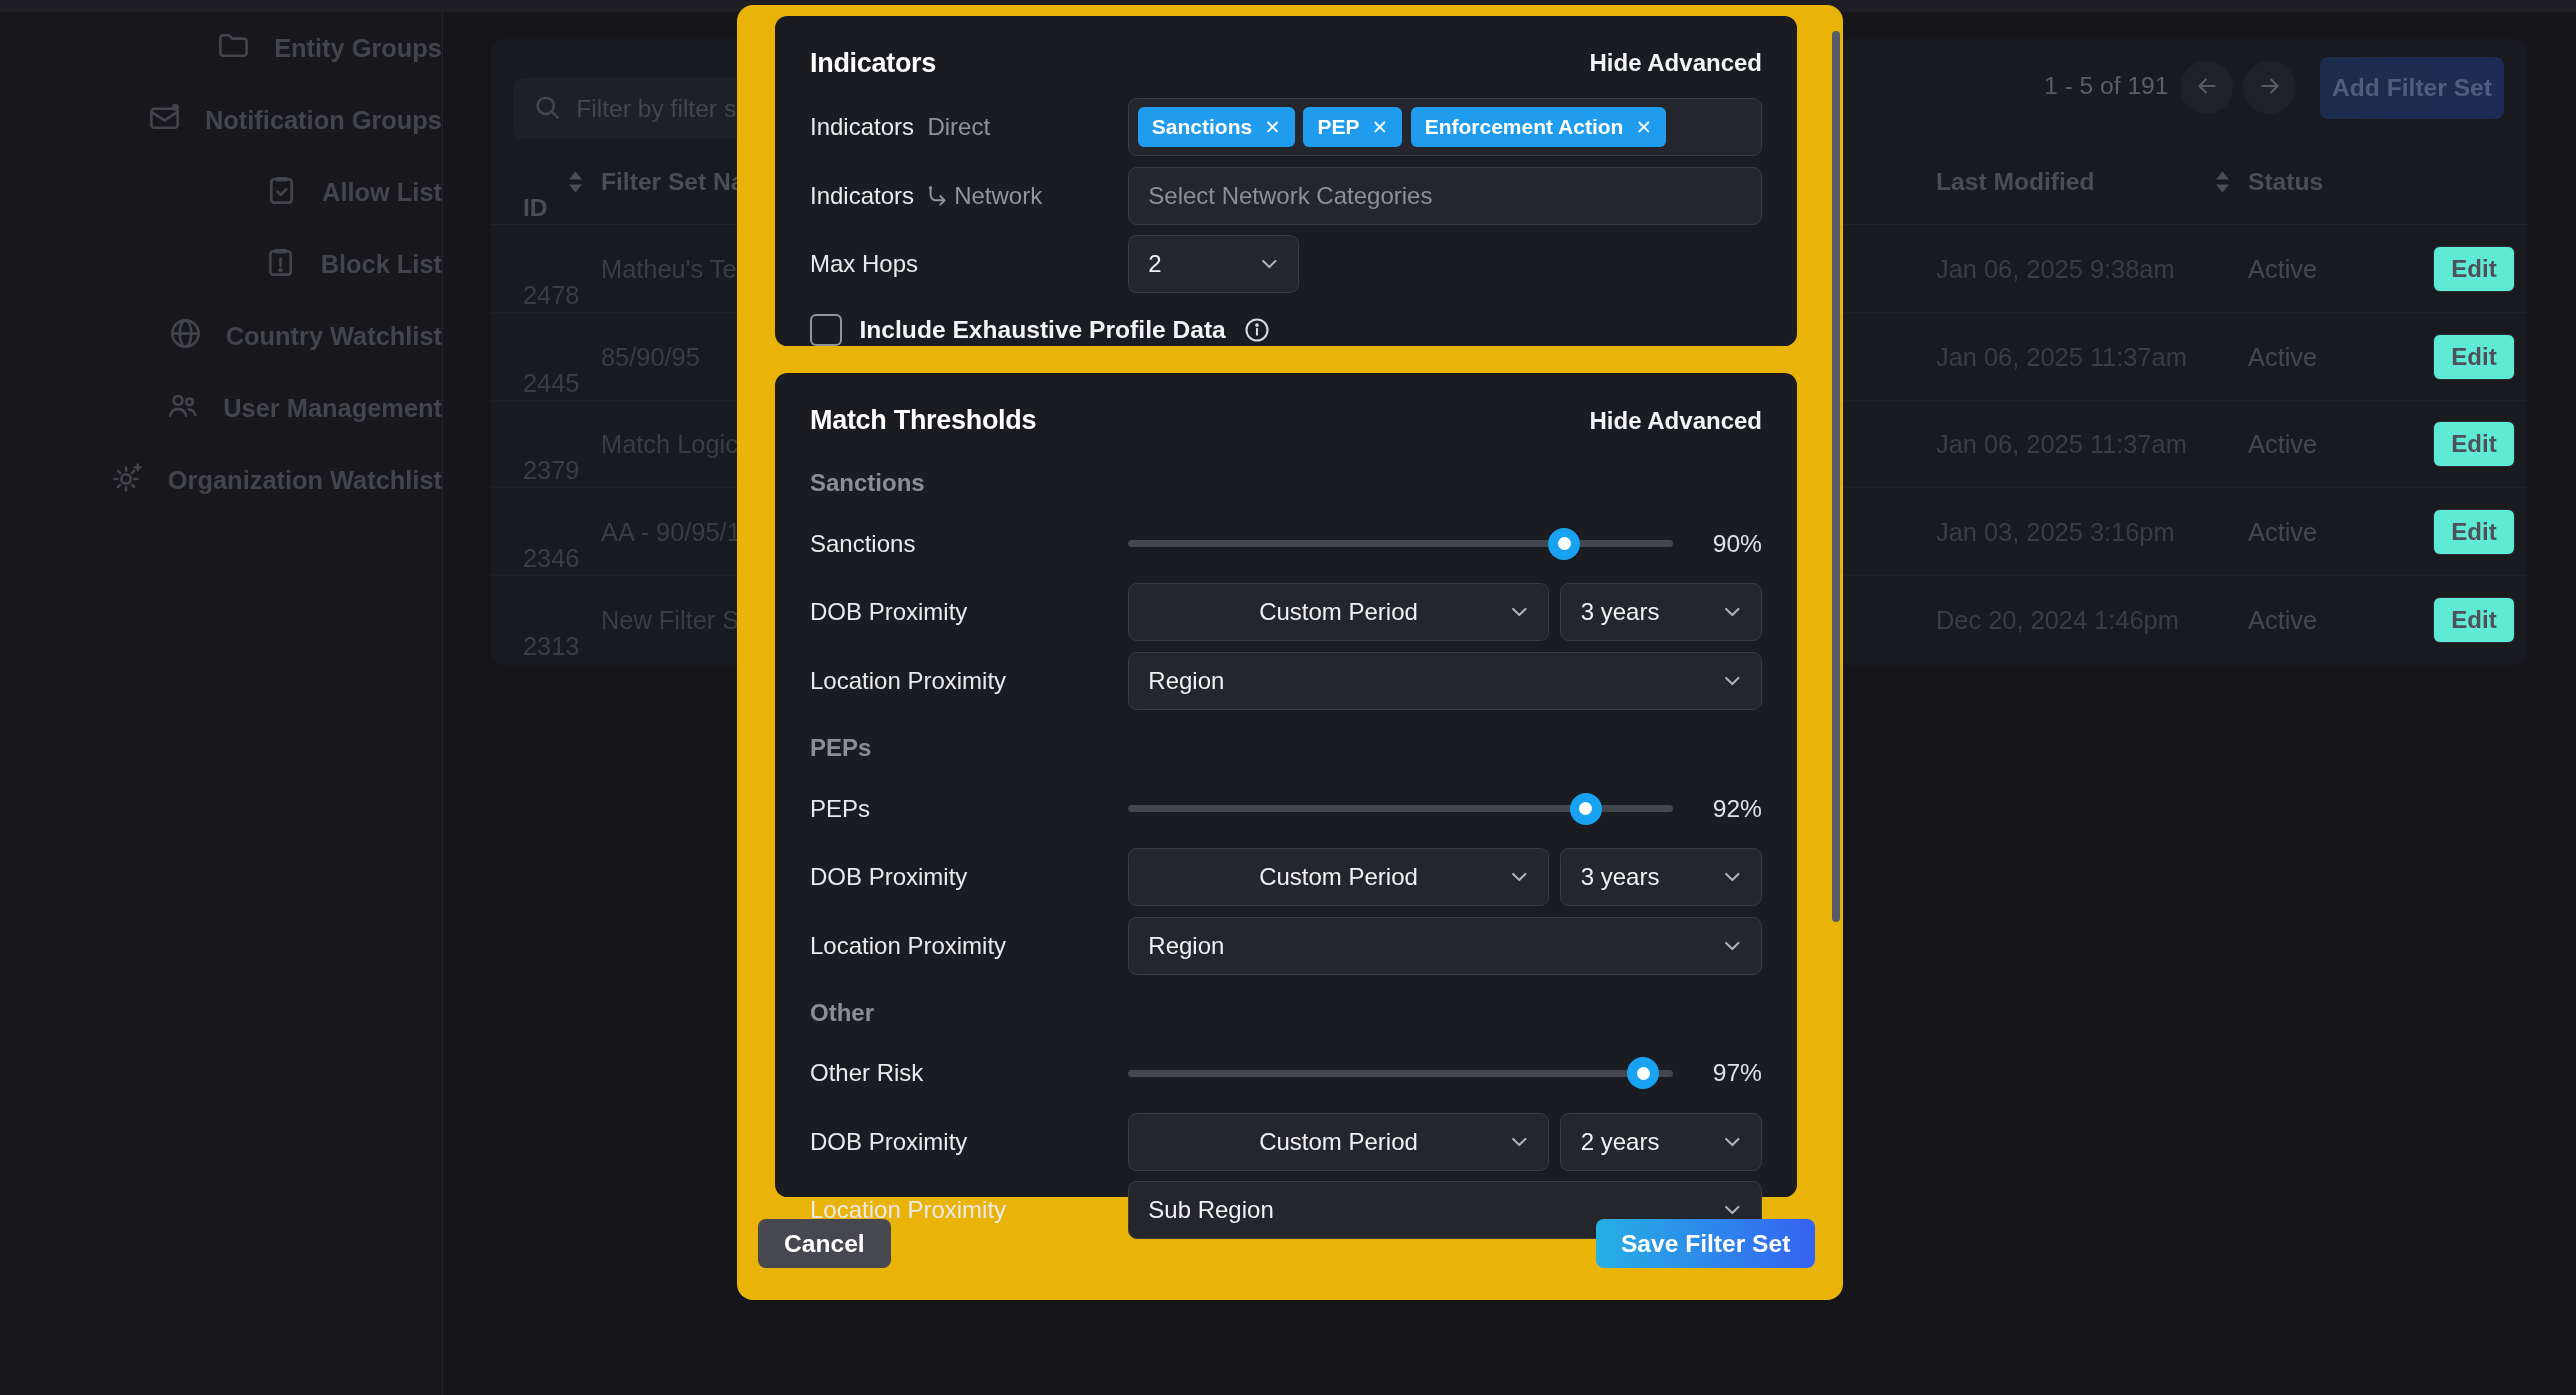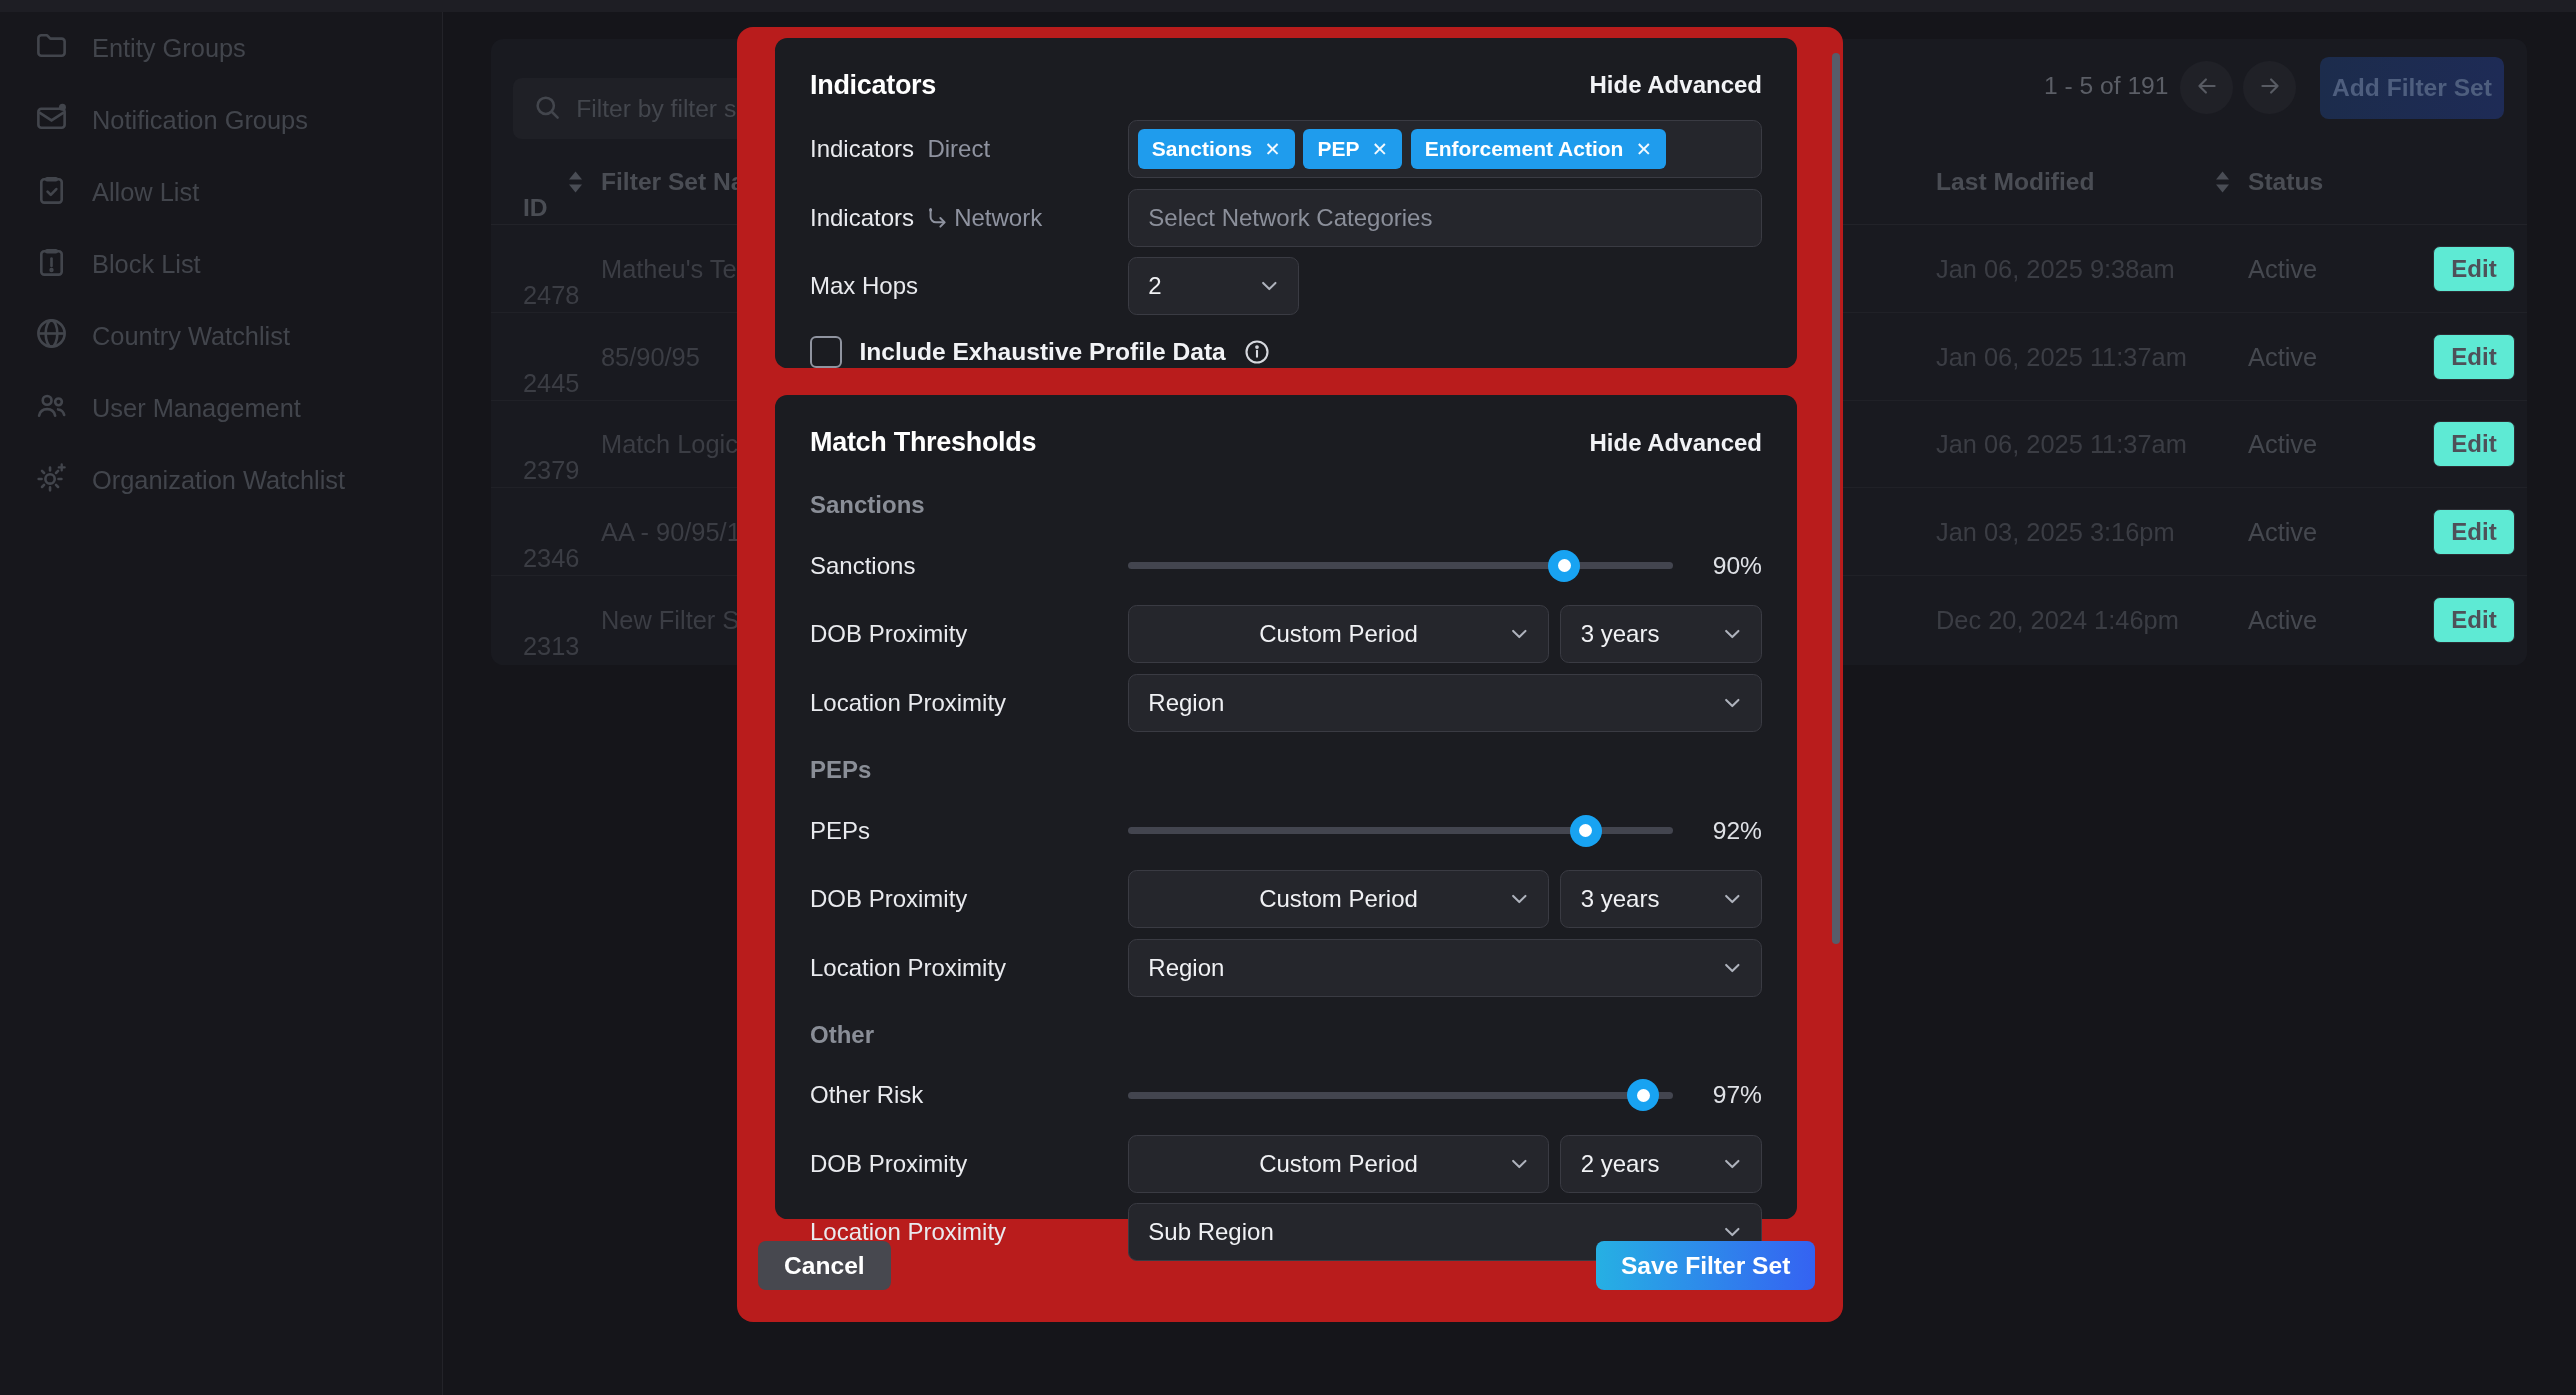--- a/index.html
+++ b/index.html
@@ -3,21 +3,21 @@
 <meta charset="utf-8">
 <style>
   * { box-sizing: border-box; margin: 0; padding: 0; }
   html,body { background:#15151a; }
   body { font-family:"Liberation Sans", sans-serif; }
   .page { position:relative; width:2576px; height:1395px; background:#15151a; overflow:hidden; }
   .topstrip { position:absolute; top:0; left:0; width:100%; height:12.3px; background:#1e1e24; }
 
   
   .sidebar { position:absolute; top:12.3px; left:0; width:443px; height:1383px; border-right:1.8px solid #232329; background:#17171c; }
-  .side-item { display:flex; align-items:center; gap:23px; height:72px; padding-left:34px; color:#42454c; font-size:25.4px; font-weight:400; }
+  .side-item { display:flex; align-items:center; gap:23px; height:72px; padding-left:34px; color:#42454c; font-size:25.4px; font-weight:700;justify-content:flex-end; }
   .side-item svg { width:35px; height:35px; flex:0 0 auto; }
 
   
   .table-card { position:absolute; left:491px; top:39px; width:2036px; height:626px; background:#191a20; border-radius:12.3px; }
   .search-box { position:absolute; left:22px; top:39px; width:614px; height:61px; background:#1f2026; border-radius:8.8px; display:flex; align-items:center; padding:0 19.3px; gap:14px; color:#43464d; }
   .search-box svg { width:30px; height:30px; }
   .search-box input { background:transparent; border:none; outline:none; font-size:24.6px; color:#6a6d76; width:100%; font-family:inherit; }
   .search-box input::placeholder { color:#43464d; }
   .thead { position:absolute; left:0; top:101px; width:100%; height:85px; border-bottom:1.8px solid #222329; color:#4a4d54; font-size:24.6px; font-weight:600; }
   .thead span, .trow span { position:absolute; top:50%; transform:translateY(-50%); white-space:nowrap; }
@@ -29,21 +29,21 @@
   .edit-btn { position:absolute; left:1942px; top:50%; transform:translateY(-50%); width:82px; height:46px; background:#5eead4; border:1.8px solid #2b2c33; border-radius:7px; color:#4e5159; font-size:24px; font-weight:600; display:flex; align-items:center; justify-content:center; }
 
   
   .pagination-label { position:absolute; left:2044px; top:72px; width:114px; color:#5b5e66; font-size:24.6px; white-space:nowrap; }
   .pg-circle { position:absolute; top:61px; width:53px; height:53px; border-radius:50%; background:#202127; color:#585b63; display:flex; align-items:center; justify-content:center; }
   .pg-circle svg { width:26px; height:26px; }
   .pg-prev { left:2180px; } .pg-next { left:2243px; }
   .add-btn { position:absolute; left:2320px; top:57px; width:184px; height:62px; border-radius:8.8px; background:linear-gradient(90deg,#1c2c4c,#1e2b56); color:#4e5e7e; font-size:24.6px; font-weight:600; display:flex; align-items:center; justify-content:center; }
 
   
-  .modal { position:absolute; left:737px; top:27px; width:1106px; height:1295px; background:#b91c1c; border-radius:16px; z-index:10;text-decoration:underline; }
+  .modal { position:absolute; left:737px; top:5px; width:1106px; height:1295px; background:#eab308; border-radius:16px; z-index:10;text-decoration:underline; }
   .modal-scrollbar { position:absolute; right:2.6px; top:26px; width:8px; height:891px; border-radius:4.4px; background:#575c69; }
   .mcard { position:absolute; left:38px; width:1022px; background:#1b1c21; border-radius:12.3px; padding:23px 35px; }
   .card-indicators { top:10.5px; height:330px; }
   .card-thresholds { top:368px; height:824px; }
   .mcard-head { display:flex; justify-content:space-between; align-items:center; height:49px; }
   .mcard-title { color:#ffffff; font-size:27px; font-weight:700; letter-spacing:-0.3px; }
   .hide-adv { color:#f2f3f6; font-size:24px; font-weight:600; }
   .mrow { display:grid; grid-template-columns:318px 1fr; align-items:center; min-height:58px; margin-top:10.5px; }
   .mlabel { color:#e9eaee; font-size:24px; font-weight:500; }
   .mlabel .sub { color:#8f93a0; font-weight:400; }

